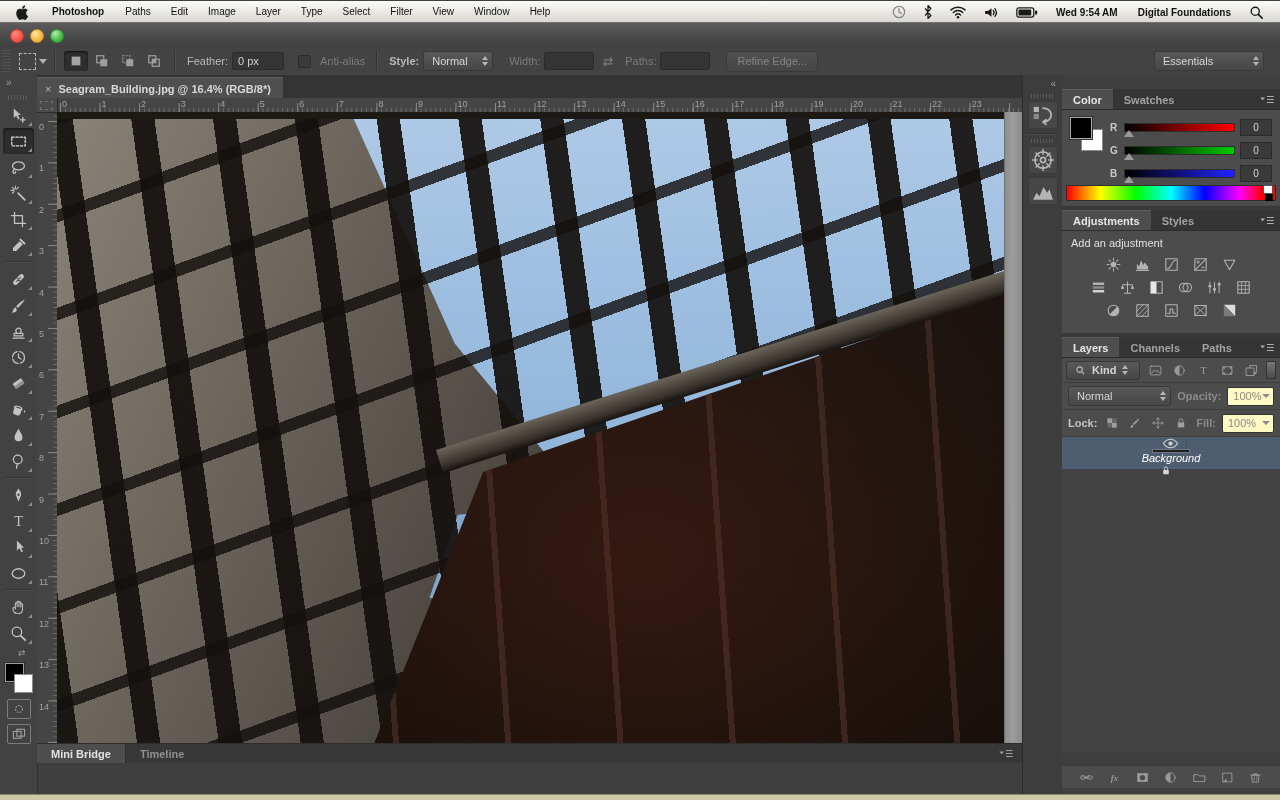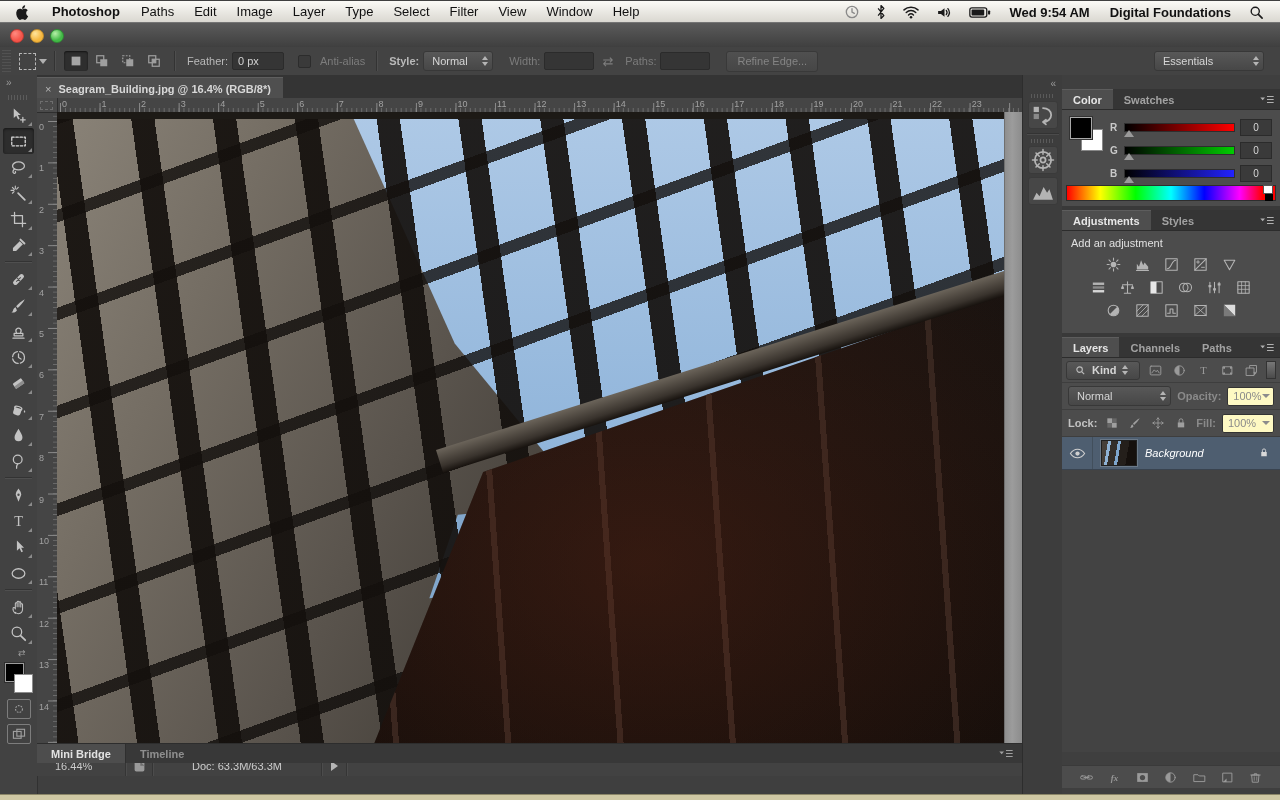--- a/index.html
+++ b/index.html
@@ -1,21 +1,21 @@
 <!DOCTYPE html>
 <html><head>
 <meta charset="utf-8">
 <style>
   html,body{margin:0;padding:0;background:#222;}
   #screen{position:relative;width:1280px;height:800px;overflow:hidden;
     font-family:"Liberation Sans",sans-serif;background:#3f3f3f;-webkit-font-smoothing:antialiased;}
   .abs{position:absolute;}
   
   #menubar{left:0;top:1px;width:1280px;height:22px;background:linear-gradient(#fbfaf6,#d8d6cf);
-    border-bottom:1px solid #9a988f;display:flex;align-items:center;font-size:13px;color:#111;}
+    border-bottom:1px solid #9a988f;display:flex;align-items:center;font-size:10px;color:#111;}
   #menu-items{display:flex;align-items:center;height:100%;}
   .mitem{padding:0 10px;line-height:22px;}
   .mitem.bold{font-weight:bold;padding:0 11px;}
   #apple{padding:0 12px 0 14px;display:flex;align-items:center;}
   #mb-right{position:absolute;right:0;top:0;height:22px;display:flex;align-items:center;gap:4px;padding-right:10px;}
   .sico{display:flex;align-items:center;padding:0 6px;height:22px;}
   #mb-time{font-weight:600;padding:0 8px;}
   #mb-user{font-weight:bold;padding:0 8px;}
   
   #titlebar{left:0;top:22px;width:1280px;height:25px;background:linear-gradient(#5b5b5b,#3e3e3e);
@@ -158,21 +158,21 @@
   #lrow-blend{height:26px;padding:0 6px;gap:6px;}
   #blend-drop{width:112px;height:18px;justify-content:space-between;}
   .dim{color:#8a8a8a;font-weight:bold;}
   .valdrop{width:46px;height:17px;background:#fef9c3;border:1px solid #333;border-radius:2px;color:#8a8a8a;
     display:flex;align-items:center;justify-content:space-between;padding:0 3px 0 5px;}
   .vcaret{width:0;height:0;border-left:4px solid transparent;border-right:4px solid transparent;border-top:4px solid #8c8c8c;}
   #lrow-lock{height:26px;padding:0 6px;gap:6px;}
   .lkicon{width:18px;height:18px;display:flex;align-items:center;justify-content:center;}
   .lkicon svg{width:14px;height:14px;opacity:.8;}
   #layer-list{background:#434343;}
-  .layer-item{height:32px;display:flex;align-items:center;background:#4e5e70;border-bottom:1px solid #39434f;}
+  .layer-item{height:32px;display:flex;align-items:center;background:#4e5e70;border-bottom:1px solid #39434f;flex-direction:column;}
   .eye-cell{width:30px;height:100%;display:flex;align-items:center;justify-content:center;border-right:1px solid #424f5c;}
   .eye-cell svg{width:17px;height:13px;}
   .lthumb{width:34px;height:24px;margin:0 8px;border:1px solid #1f1f1f;outline:1px solid #6b7988;
     background:linear-gradient(100deg,#46403a 0 16%,#8fb2d4 16% 24%,#332e29 24% 42%,#7ea6cd 42% 50%,#241f1b 50% 72%,#15100d 72% 100%);}
   .lname{font-style:italic;color:#fff;flex:1;}
   .llock{margin-right:10px;}
   .llock svg{width:12px;height:13px;}
   #layers-empty{height:282px;background:#434343;}
   #layers-bottombar{position:absolute;left:0;right:0;bottom:6px;height:22px;background:#4c4c4c;border-top:1px solid #3a3a3a;
     display:flex;align-items:center;justify-content:space-between;padding:0 14px;}
@@ -520,33 +520,20 @@
     <div class="abs c-sky3"></div>
     <div class="c c-slats"></div>
     <div class="c c-fins"></div>
     <div class="c c-dark"></div>
     <div class="abs c-parapet"></div>
     <div class="c c-topstrip"></div>
   </div>
   <div class="abs" id="vscroll"></div>
   <div class="abs" id="hpaste"></div>
 
-  <div class="abs" id="statusbar">
-    <span class="st-seg" id="st-zoom">16.44%</span>
-    <span class="st-seg" id="st-icon">
-        <svg width="13" height="13" viewBox="0 0 16 16">
-          <rect x="2" y="2" width="12" height="12" rx="2" fill="#9a9a9a"></rect>
-          <path d="M9 2v5h5" fill="#6e6e6e"></path>
-        </svg>
-      </span>
-    <span class="st-seg" id="st-doc">Doc: 63.3M/63.3M</span>
-    <span class="st-seg" id="st-fly">
-        <span class="fly"></span>
-      </span>
-  </div>
 
   <div class="abs" id="bottomtabs">
     <span class="btab active">Mini Bridge</span>
       <span class="btab">Timeline</span>
       <span id="bt-menu"><svg width="16" height="11" viewBox="0 0 24 16">
           <path d="M2 5l3.5 4L9 5z" fill="#9f9f9f"></path>
           <path d="M12 3.5h10M12 8h10M12 12.5h10" stroke="#9f9f9f" stroke-width="1.8"></path>
         </svg></span>
   </div>
 

